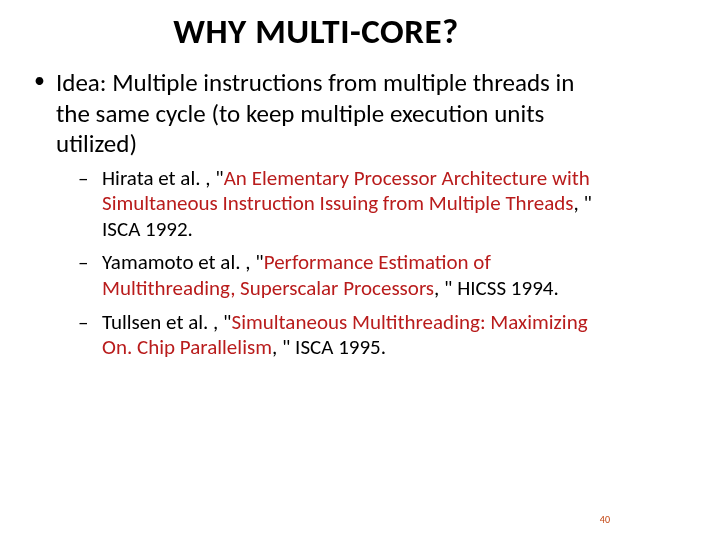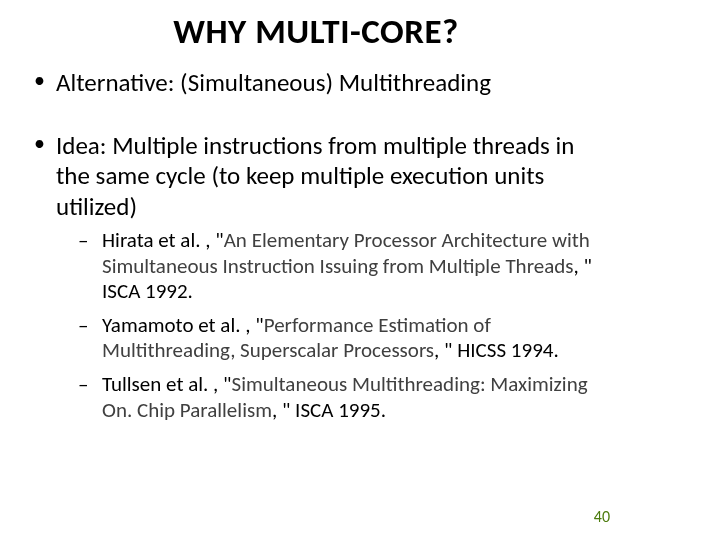--- a/index.html
+++ b/index.html
@@ -61,44 +61,41 @@
   }
   ul.lvl2 > li::before {
     content: "–";
     position: absolute;
     left: 22px;
     top: 0;
     font-size: 21px;
     color: #000;
   }
   .ref-link {
-    color: #404040;
+    color: #b91c1c;
     text-align: right;
   }
   .page-num {
     position: absolute;
     right: 22px;
     bottom: 14px;
-    font-size: 16px;
-    color: #4d7c0f;
+    font-size: 10px;
+    color: #c2410c;
   }
   .li-idea { margin-bottom: 10px !important; }
 </style>
 </head>
 <body>
 
 <div class="slide">
 
   <div class="title">WHY MULTI-CORE?</div>
 
   <ul class="lvl1">
 
-    <li>
-      <span>Alternative: (Simultaneous) Multithreading</span>
-    </li>
 
     <li class="li-idea">
       <span>Idea:</span><span> Multiple instructions from multiple threads in the same cycle (to keep multiple execution units utilized)</span>
 
       <ul class="lvl2">
         <li>
           <span>Hirata et al. , "</span><span class="ref-link">An Elementary Processor Architecture with Simultaneous Instruction Issuing from Multiple Threads</span><span>, " ISCA 1992.</span>
         </li>
         <li>
           <span>Yamamoto et al. , "</span><span class="ref-link">Performance Estimation of Multithreading, Superscalar Processors</span><span>, " HICSS 1994.</span>

